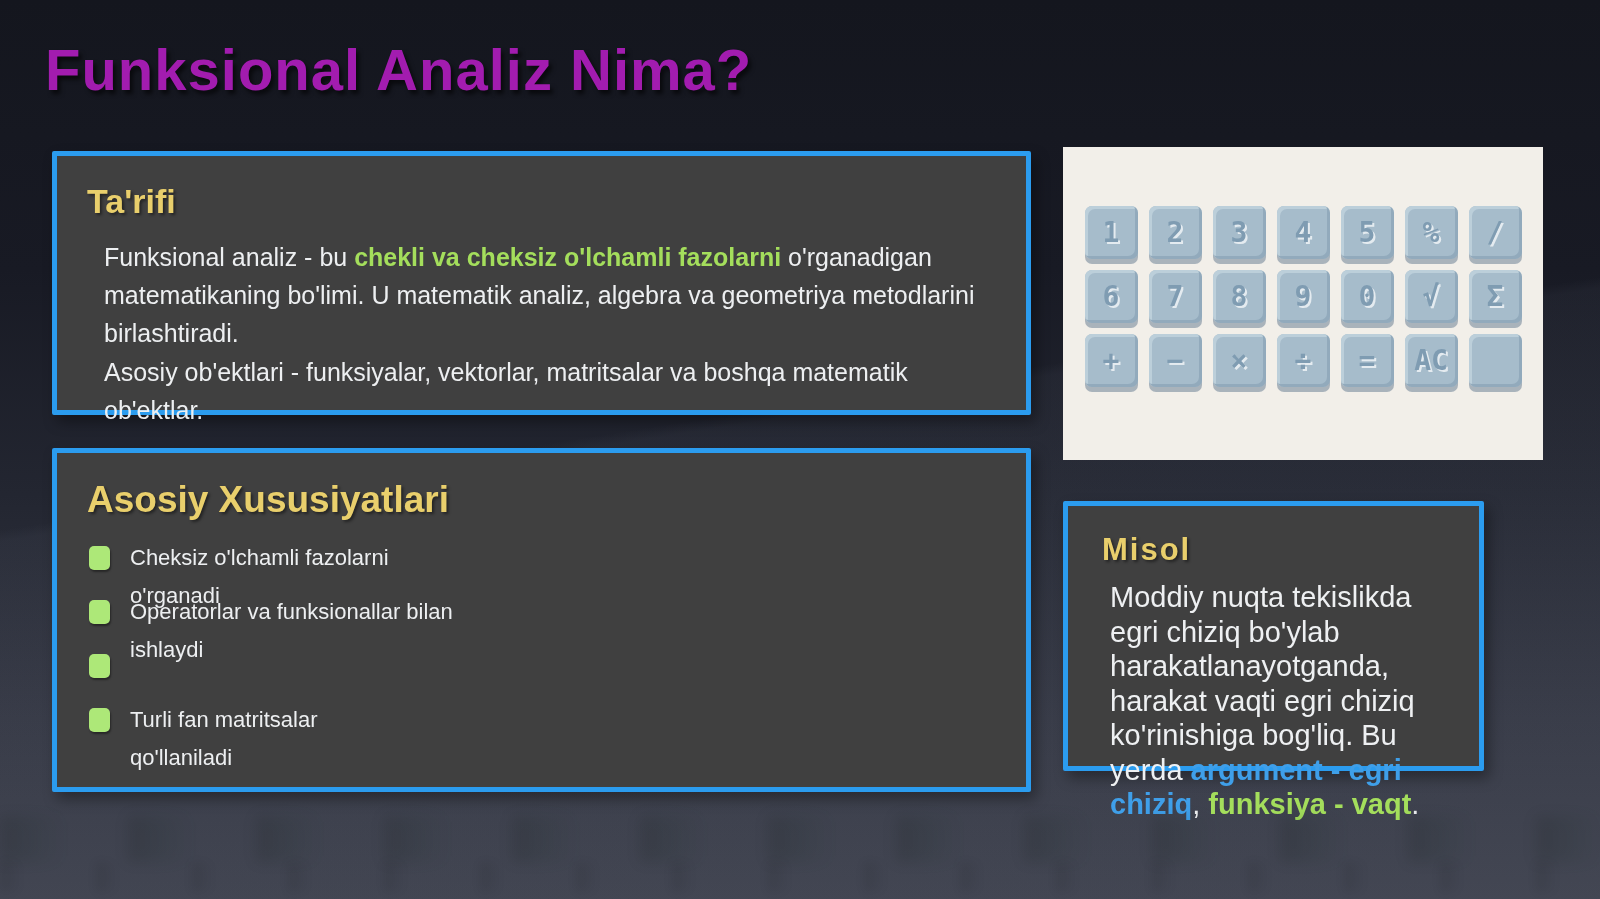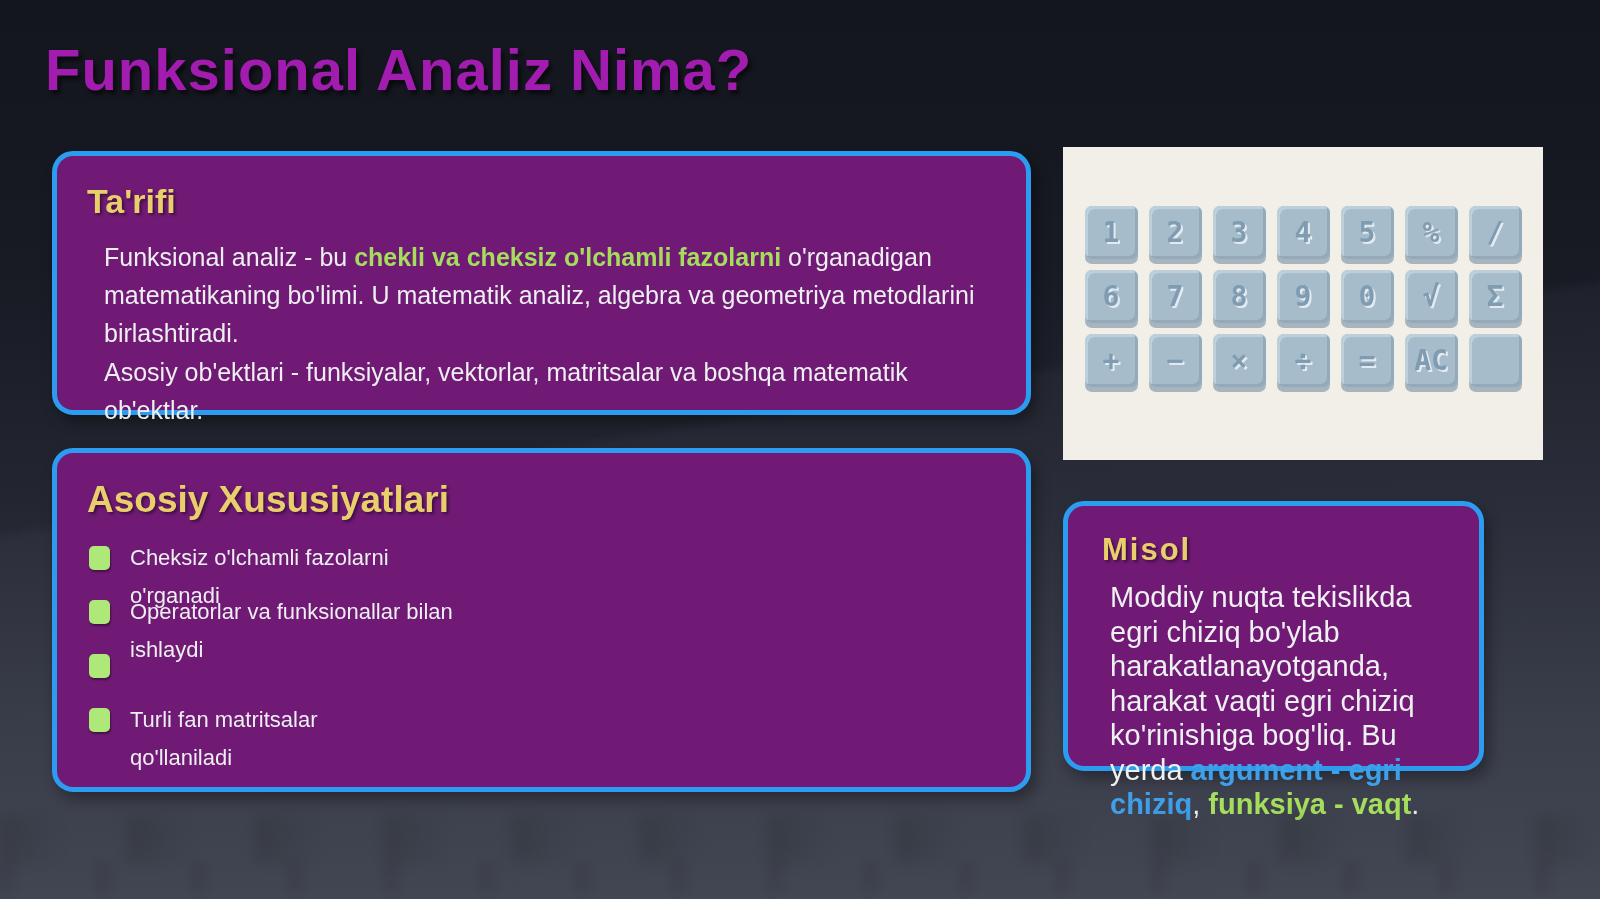--- a/index.html
+++ b/index.html
@@ -20,21 +20,21 @@
     position:absolute; left:0; right:0; top:862px; height:30px; opacity:.18; filter:blur(5px);
     background: repeating-linear-gradient(90deg, rgba(0,0,0,0.5) 0px, rgba(0,0,0,0) 22px, rgba(0,0,0,0) 96px);
   }
   .slide-title {
     position:absolute; left:45px; top:36px; margin:0;
     font-size:58px; font-weight:bold; letter-spacing:1px;
     color:#a21caf; text-shadow:3px 4px 4px rgba(0,0,0,0.6);
   }
   .card {
     position:absolute; box-sizing:border-box;
-    background:#701a75; border:5px solid #2b9cef; border-radius:21px;
+    background:#404040; border:5px solid #2b9cef; border-radius:2px;
     box-shadow:5px 7px 14px rgba(0,0,0,0.35);
   }
   .card h2 {
     margin:0 0 14px 0; color:#e9cf6c; text-shadow:2px 2px 3px rgba(0,0,0,0.45);
   }
   #card-definition { left:52px; top:151px; width:979px; height:264px; padding:26px 30px; }
   #card-definition h2 { font-size:34px; }
   #card-definition p { margin:17px; font-size:25px; line-height:38px; color:#edeff1; }
   #card-definition .para1 { height:98px; overflow:visible; }
 

